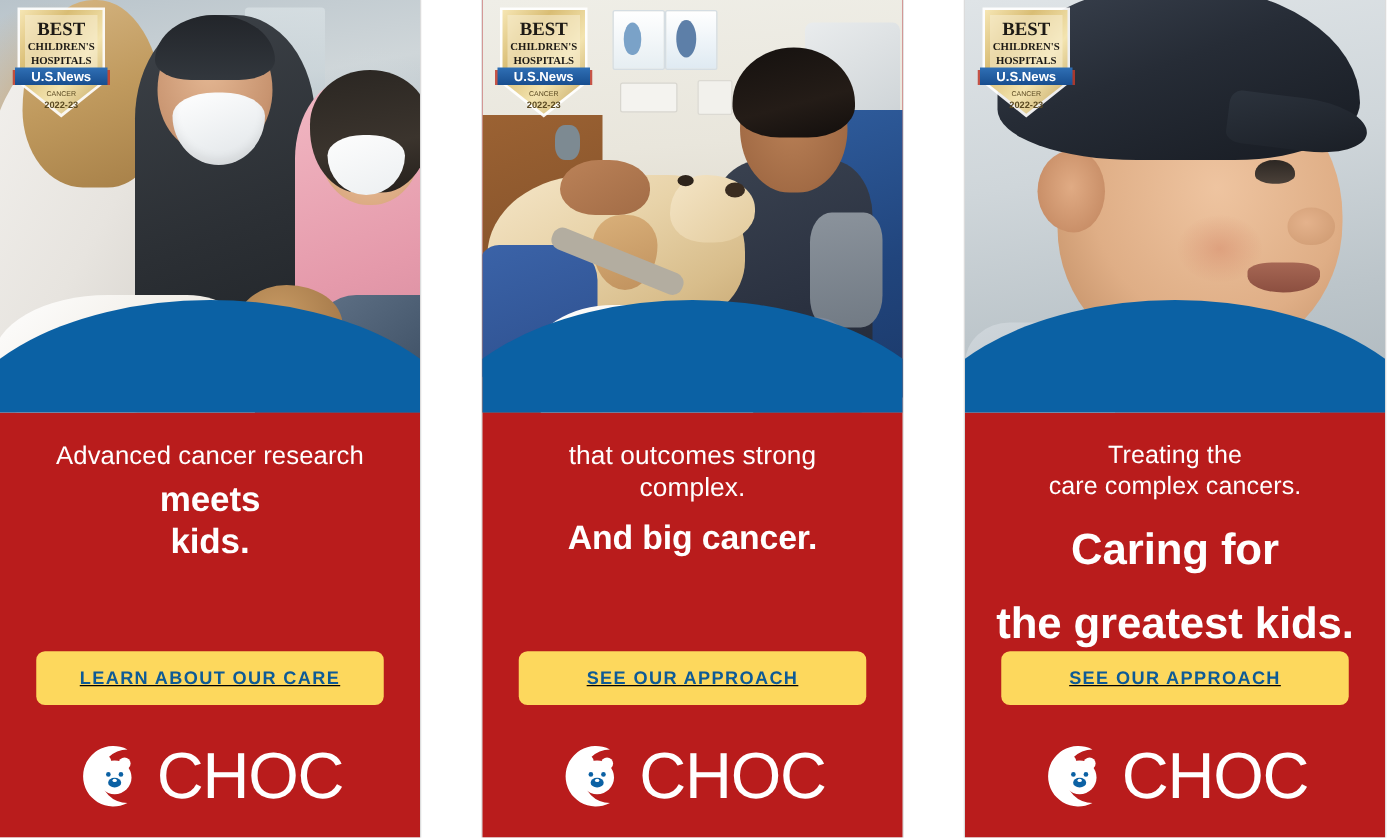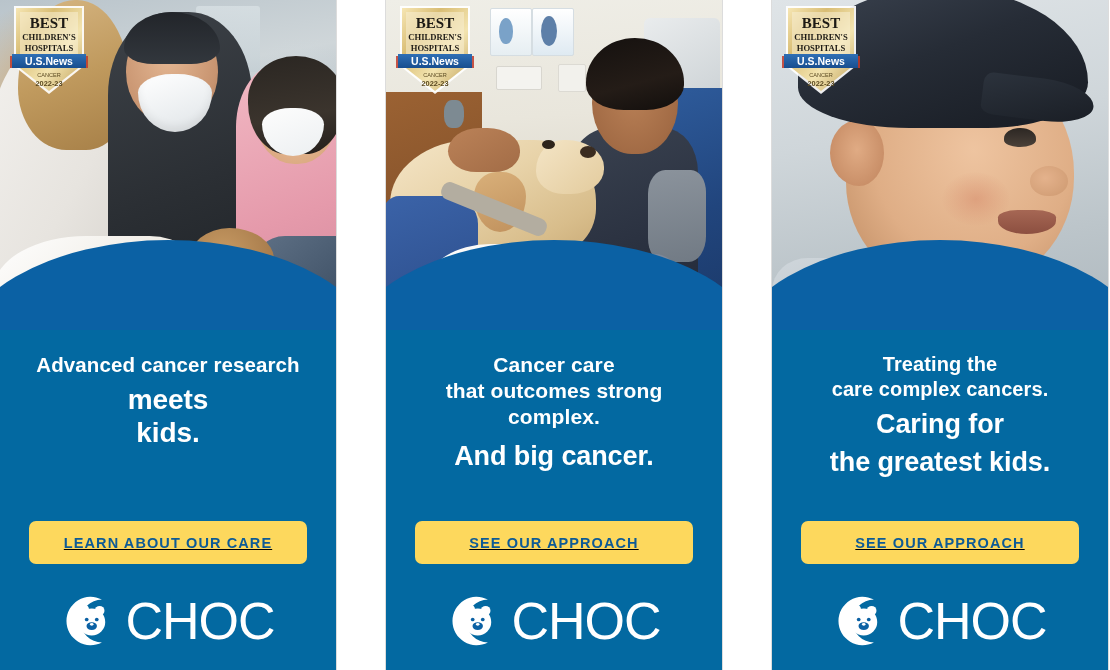--- a/index.html
+++ b/index.html
@@ -20,21 +20,21 @@
     width: 1110px;
     height: 670px;
     align-items: flex-start;
     justify-content: flex-start;
   }
 
   .card {
     position: relative;
     width: 336px;
     height: 670px;
-    background: #0369a1;
+    background: #b91c1c;
     overflow: hidden;
     box-shadow: 0 0 0 1px #dcdcdc;
     flex: 0 0 auto;
   }
   .card-gap {
     flex: 0 0 auto;
     width: 50px;
     height: 670px;
     background: #ffffff;
   }
@@ -415,38 +415,38 @@
     padding: 22px 14px 0 14px;
     text-align: center;
     color: #ffffff;
   }
   .headline {
     margin: 0;
     padding: 0 2px;
   }
   .line-light {
     font-size: 21.5px;
-    font-weight: 700;
+    font-weight: 400;
     line-height: 1.24;
     letter-spacing: .1px;
     display: block;
   }
   .line-bold {
     font-size: 27px;
     font-weight: 700;
     line-height: 1.21;
     letter-spacing: -.1px;
     display: block;
   }
   .card-1 .line-light { font-size: 20.5px; }
   .card-1 .line-bold  { font-size: 28px; line-height: 1.18; }
   .card-2 .line-light { font-size: 21px; }
   .card-2 .line-bold  { font-size: 27px; margin-top: 10px; }
   .card-3 .line-light { font-size: 20px; }
-  .card-3 .line-bold  { font-size: 27px; margin-top: 6px; }
+  .card-3 .line-bold  { font-size: 35px; margin-top: 17px; }
 
   .spacer-sm { display: block; height: 6px; }
 
   
   .cta-wrap {
     position: absolute;
     left: 0;
     right: 0;
     bottom: 106px;
     display: flex;
@@ -641,21 +641,20 @@
         <path d="M0 52 H78 V64 H0 Z" fill="#c0392b" opacity="0.85"></path>
         <path d="M2 50 H76 V64 H2 Z" fill="url(#g2b)"></path>
         <text x="39" y="61" text-anchor="middle" font-family="'Liberation Sans',sans-serif" font-size="10.5" font-weight="700" fill="#ffffff">U.S.News</text>
         <text x="39" y="73" text-anchor="middle" font-family="'Liberation Sans',sans-serif" font-size="5.6" fill="#5b4a22">CANCER</text>
         <text x="39" y="82" text-anchor="middle" font-family="'Liberation Sans',sans-serif" font-size="7.4" font-weight="700" fill="#5b4a22">2022-23</text>
       </svg>
     </div>
 
     <div class="content">
       <div class="headline">
-        <span class="line-light">Cancer care</span>
         <span class="line-light">that outcomes strong</span>
         <span class="line-light">complex.</span>
         <span class="line-bold">And big cancer.</span>
       </div>
     </div>
 
     <div class="cta-wrap">
       <button class="cta">SEE OUR APPROACH</button>
     </div>
 

